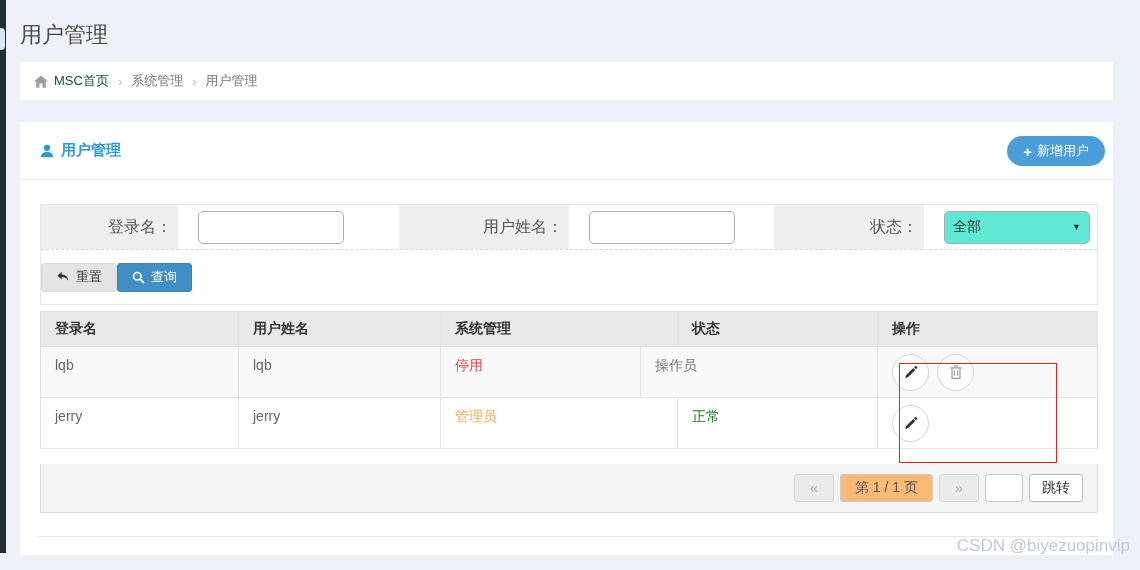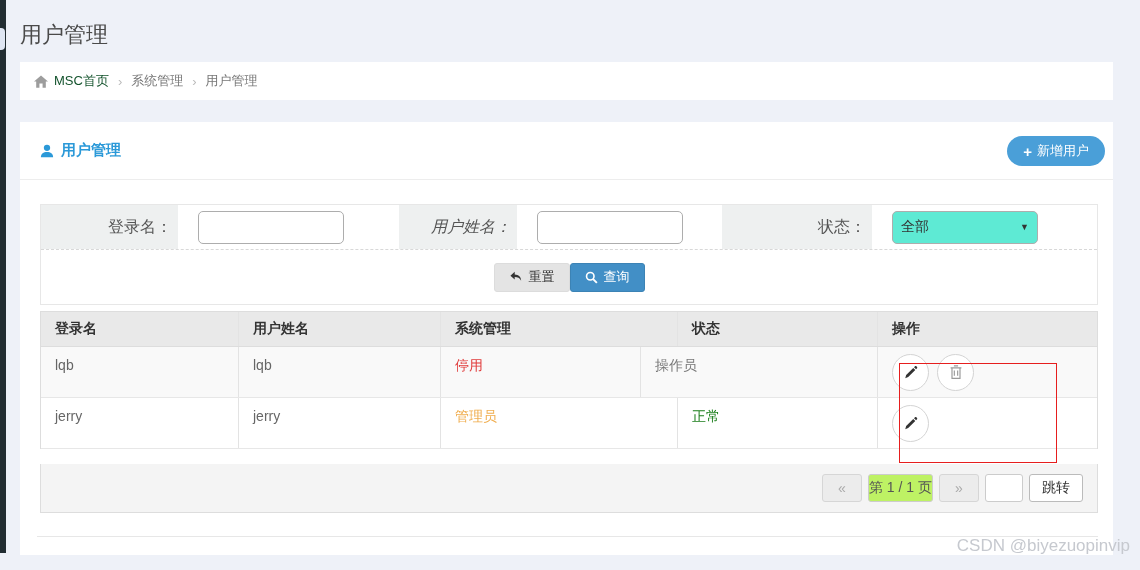--- a/index.html
+++ b/index.html
@@ -24,26 +24,26 @@
   .panel-head { height:58px; border-bottom:1px solid #ededed; display:flex; align-items:center; padding:0 20px; position:relative; }
   .panel-heading { color:#2b99d8; font-size:15px; font-weight:bold; display:flex; align-items:center; gap:7px; }
   .add-btn { position:absolute; right:8px; top:14px; height:30px; padding:0 16px; background:#4a9fd8; color:#fff; border:none; border-radius:15px; font-size:13px; cursor:pointer; display:flex; align-items:center; gap:5px; font-family:inherit; }
   .add-btn .plus { font-size:15px; font-weight:bold; }
   
   .form-box { position:absolute; left:20px; top:82px; width:1058px; height:101px; border:1px solid #e7e7e7; background:#fff; }
   .form-row { display:flex; height:45px; border-bottom:1px dashed #d8d8d8; }
   .cell-label { background:#eef0f0; display:flex; align-items:center; justify-content:flex-end; padding-right:6px; font-size:16px; color:#555; }
   .cell-field { background:#fff; display:flex; align-items:center; padding-left:20px; }
   .w-label1 { width:137px; } .w-field1 { width:221px; }
-  .w-label2 { width:118px;font-style:italic; } .w-field2 { width:205px; }
+  .w-label2 { width:170px; } .w-field2 { width:205px; }
   .w-label3 { width:150px; } .w-field3 { flex:1; }
   .text-input { width:146px; height:33px; border:1px solid #adadad; border-radius:5px; padding:0 8px; font-size:14px; font-family:inherit; outline:none; }
   .select-box { width:146px; height:33px; border:1px solid #adadad; border-radius:5px; padding:0 8px; font-size:14px; background:#5eead4; display:flex; align-items:center; justify-content:space-between; cursor:pointer; color:#333; }
   .select-caret { font-size:9px; color:#333; }
-  .btn-row { height:54px; display:flex; align-items:center; justify-content:center; }
+  .btn-row { height:54px; display:flex; align-items:center; }
   .btn { height:29px; padding:0 14px; font-size:13px; border-radius:3px; cursor:pointer; display:flex; align-items:center; gap:6px; border:1px solid transparent; font-family:inherit; }
   .btn-reset { background:#e4e4e4; color:#333; border-color:#dcdcdc; }
   .btn-query { background:#428fc6; color:#fff; border-color:#3c83b5; }
   
   .user-table { position:absolute; left:20px; top:189px; width:1058px; border:1px solid #ddd; border-bottom:none; font-size:14px; }
   .t-row { display:flex; }
   .t-head { background:#e9e9e9; font-weight:bold; color:#333; height:35px; border-bottom:1px solid #ddd; }
   .t-body1 { background:#f9f9f9; height:51px; border-bottom:1px solid #e7e7e7; }
   .t-body2 { background:#ffffff; height:51px; border-bottom:1px solid #e7e7e7; }
   .t-cell { display:flex; align-items:flex-start; padding:10px 0 0 14px; border-right:1px solid #e3e3e3; color:#666; }
@@ -53,21 +53,21 @@
   .status-red { color:#e03a3a; }
   .status-green { color:#1b7e1b; }
   .role-orange { color:#f0ad4e; }
   .role-gray { color:#777; }
   .action-cell { padding-top:7px; display:flex; gap:8px; }
   .icon-btn { width:37px; height:37px; border-radius:50%; border:1px solid #d4d4d4; background:#fff; display:flex; align-items:center; justify-content:center; cursor:pointer; }
   
   .pager-row { position:absolute; left:20px; top:342px; width:1058px; height:49px; background:#f4f4f4; border:1px solid #ddd; border-top:none; display:flex; align-items:center; justify-content:flex-end; gap:6px; padding-right:14px; font-size:14px; }
   .pg-btn { height:28px; display:flex; align-items:center; justify-content:center; border-radius:3px; cursor:pointer; font-family:inherit; font-size:14px; }
   .pg-arrow { width:40px; background:#ececec; border:1px solid #d6d6d6; color:#aaa; }
-  .pg-info { padding:0 0; background:#bef264; border:1px solid #ccc; color:#555; cursor:default; }
+  .pg-info { padding:0 14px; background:#fdba74; border:1px solid #ccc; color:#555; cursor:default; }
   .pg-input { width:38px; height:28px; border:1px solid #ccc; border-radius:3px; background:#fff; padding:0 6px; font-size:14px; outline:none; }
   .pg-jump { padding:0 12px; background:#fff; border:1px solid #bbb; color:#333; }
   
   .wrapper-bottom { position:absolute; left:17px; top:414px; width:1061px; height:1px; background:#e7e7e7; }
   
   .red-box { position:absolute; left:899px; top:363px; width:158px; height:100px; border:1px solid #e61e1e; pointer-events:none; }
   
   .watermark { position:absolute; right:10px; top:536px; font-size:17px; color:#c6c9cf; }
   svg { display:block; }
 </style>

